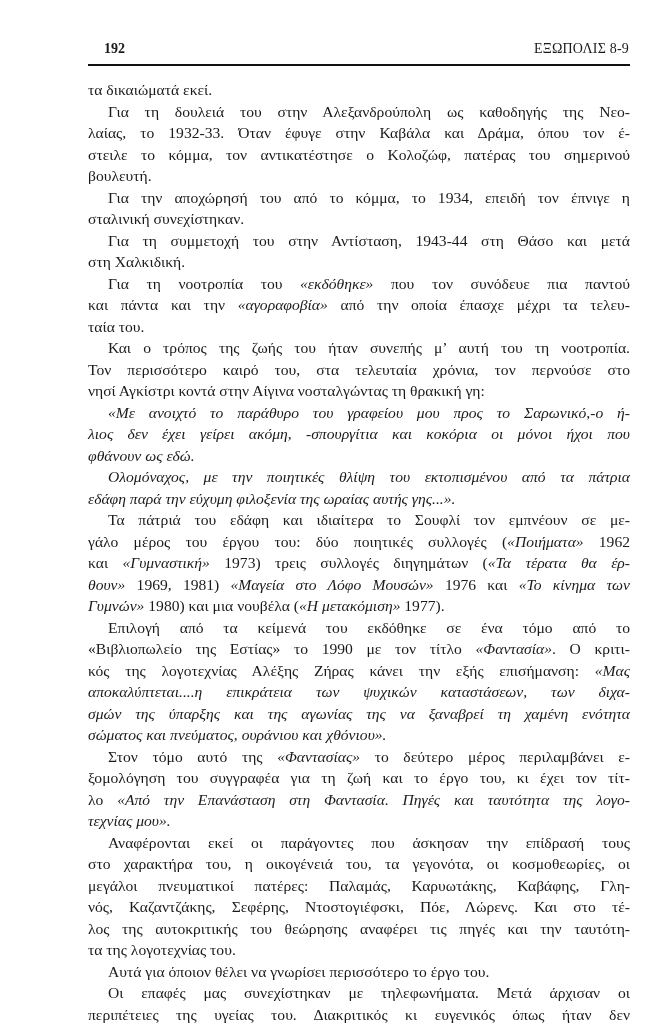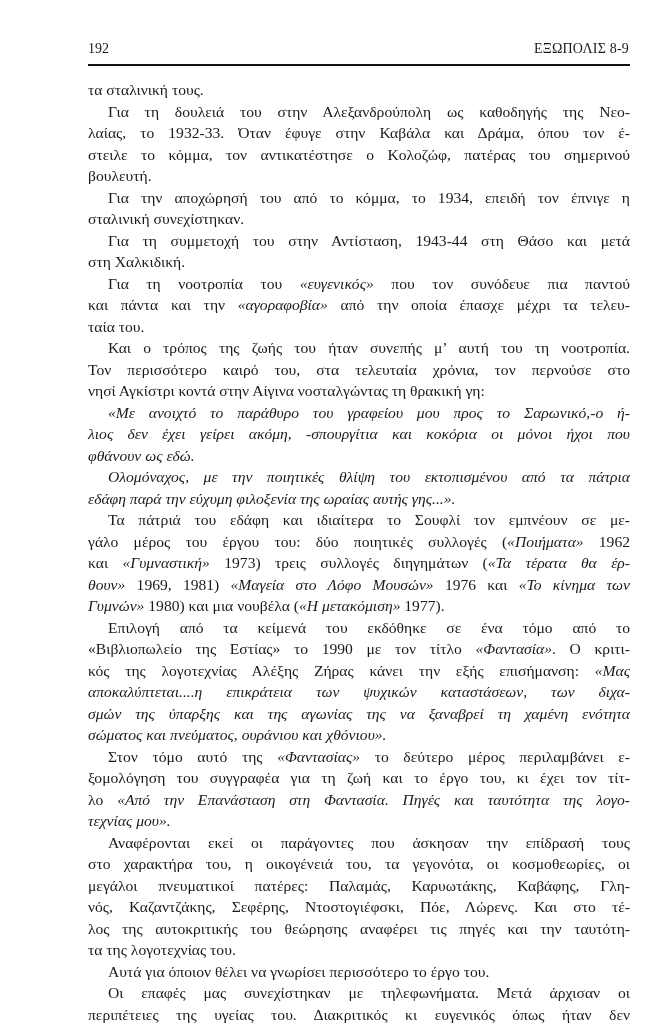--- a/index.html
+++ b/index.html
@@ -8,21 +8,21 @@
     background: #ffffff;
     font-family: "Liberation Serif", "DejaVu Serif", serif;
     color: #1a1a1a;
     position: relative;
   }
   .page { position: absolute; left: 0; top: 0; width: 657px; height: 1024px; }
   .running-head {
     position: absolute; left: 88px; right: 28px; top: 38px; height: 22px;
     font-size: 14px; line-height: 22px;
   }
-  .running-head .page-number { position: absolute; left: 0; top: 0; font-weight: normal; text-align: center; }
+  .running-head .page-number { position: absolute; left: 16px; top: 0; font-weight: bold; text-align: center; }
   .running-head .journal-title { position: absolute; right: 0; top: 0; font-weight: normal; letter-spacing: 0.2px; }
   .head-rule {
     position: absolute; left: 88px; width: 542px; top: 64px; height: 2px; background: #111;
   }
   .body-text {
     position: absolute; left: 88px; width: 542px; top: 79px;
   }
   .line {
     display: block; height: 21.5px; line-height: 21.5px; font-size: 15.6px;
     white-space: nowrap; text-align: justify; text-align-last: justify;
@@ -36,30 +36,30 @@
 </head>
 <body>
 
 <div class="page">
   <div class="running-head">
     <span class="page-number">192</span>
     <span class="journal-title">ΕΞΩΠΟΛΙΣ 8-9</span>
   </div>
   <div class="head-rule"></div>
   <div class="body-text" id="body-text">
-      <div class="line last">τα σταλινική τους.</div>
+      <div class="line last">τα δικαιώματά εκεί.</div>
       <div class="line indent">Για τη δουλειά του στην Αλεξανδρούπολη ως καθοδηγής της Νεο-</div>
       <div class="line">λαίας, το 1932-33. Όταν έφυγε στην Καβάλα και Δράμα, όπου τον έ-</div>
       <div class="line">στειλε το κόμμα, τον αντικατέστησε ο Κολοζώφ, πατέρας του σημερινού</div>
       <div class="line last">βουλευτή.</div>
       <div class="line indent">Για την αποχώρησή του από το κόμμα, το 1934, επειδή τον έπνιγε η</div>
       <div class="line last">σταλινική συνεχίστηκαν.</div>
       <div class="line indent">Για τη συμμετοχή του στην Αντίσταση, 1943-44 στη Θάσο και μετά</div>
       <div class="line last">στη Χαλκιδική.</div>
-      <div class="line indent"><span>Για τη νοοτροπία του </span><em>«ευγενικός»</em><span> που τον συνόδευε πια παντού</span></div>
+      <div class="line indent"><span>Για τη νοοτροπία του </span><em>«εκδόθηκε»</em><span> που τον συνόδευε πια παντού</span></div>
       <div class="line"><span>και πάντα και την </span><em>«αγοραφοβία»</em><span> από την οποία έπασχε μέχρι τα τελευ-</span></div>
       <div class="line last">ταία του.</div>
       <div class="line indent">Και ο τρόπος της ζωής του ήταν συνεπής μ’ αυτή του τη νοοτροπία.</div>
       <div class="line">Τον περισσότερο καιρό του, στα τελευταία χρόνια, τον περνούσε στο</div>
       <div class="line last">νησί Αγκίστρι κοντά στην Αίγινα νοσταλγώντας τη θρακική γη:</div>
       <div class="line indent it">«Με ανοιχτό το παράθυρο του γραφείου μου προς το Σαρωνικό,-ο ή-</div>
       <div class="line it">λιος δεν έχει γείρει ακόμη, -σπουργίτια και κοκόρια οι μόνοι ήχοι που</div>
       <div class="line it last">φθάνουν ως εδώ.</div>
       <div class="line indent it">Ολομόναχος, με την ποιητικές θλίψη του εκτοπισμένου από τα πάτρια</div>
       <div class="line it last">εδάφη παρά την εύχυμη φιλοξενία της ωραίας αυτής γης...».</div>

